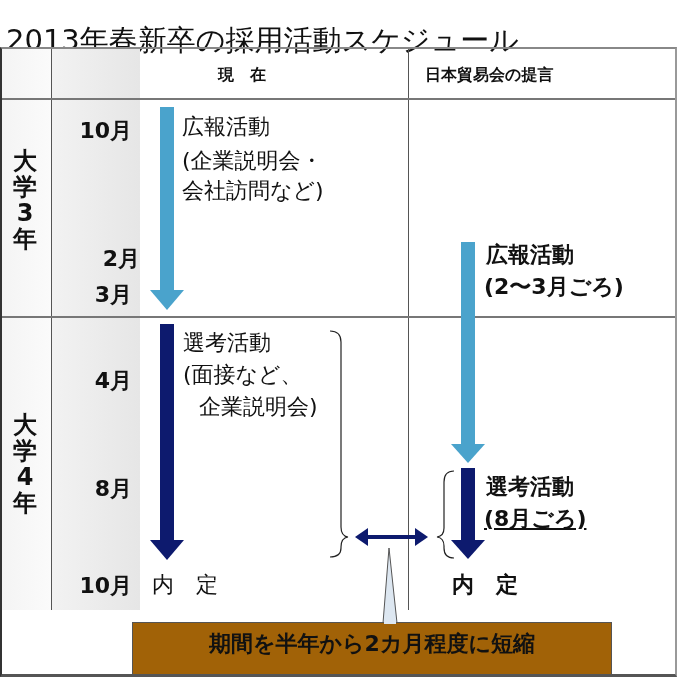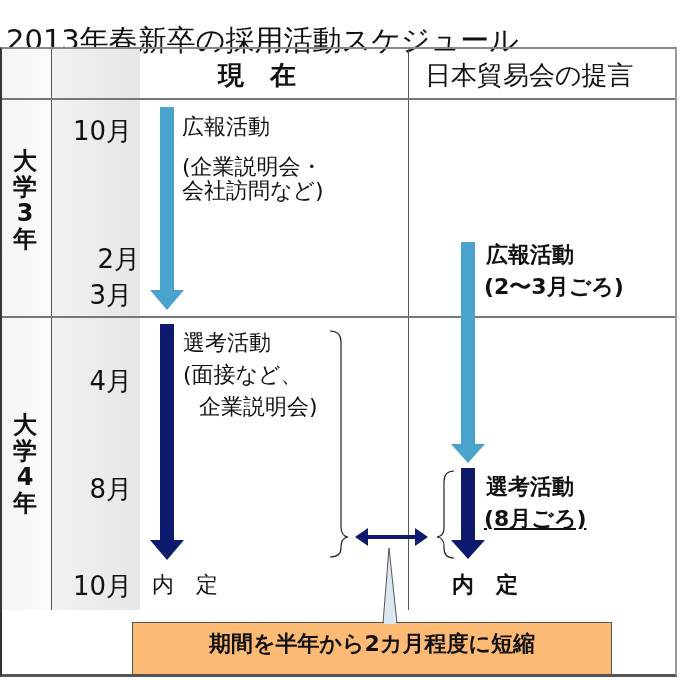--- a/index.html
+++ b/index.html
@@ -5,46 +5,46 @@
   html,body{margin:0;padding:0;background:#fff;}
   body{width:680px;height:680px;position:relative;overflow:hidden;
        font-family:"DejaVu Sans","Liberation Sans",sans-serif;color:#111;}
   .abs{position:absolute;}
   .title{left:6px;top:2px;font-size:29px;letter-spacing:0px;white-space:nowrap;line-height:40px;margin-top:18px;}
   .frame{left:0;top:47px;width:677px;height:630px;border-top:2px solid #888;border-right:2px solid #999;border-bottom:3px solid #555;border-left:2px solid #333;box-sizing:border-box;}
   .yearcol{left:2px;top:49px;width:49px;height:561px;background:linear-gradient(90deg,#f4f4f4,#fbfbfb);}
   .monthcol{left:52px;top:49px;width:88px;height:561px;background:linear-gradient(90deg,#f2f2f2,#e6e6e6);}
   .vline{background:#555;width:1px;}
   .hline{background:#777;height:2px;}
-  .hdr{font-size:26px;font-weight:bold;line-height:30px;white-space:nowrap;}
-  .month{font-size:26px;text-align:right;width:80px;line-height:26px;}
+  .hdr{font-size:16px;font-weight:bold;line-height:30px;white-space:nowrap;}
+  .month{font-size:22px;text-align:right;width:80px;line-height:26px;font-weight:bold;}
   .yearlbl{font-size:24px;font-weight:bold;width:40px;text-align:center;line-height:26px;}
   .yearlbl span{display:block;}
   .txt{font-size:22px;line-height:30px;white-space:nowrap;}
   .txtb{font-size:22px;line-height:30px;white-space:nowrap;font-weight:bold;}
-  .callout{left:132px;top:622px;width:480px;height:53px;background:#fdba74;border:1px solid #555;box-sizing:border-box;
+  .callout{left:132px;top:622px;width:480px;height:53px;background:#a16207;border:1px solid #555;box-sizing:border-box;
            font-size:22px;font-weight:bold;text-align:center;line-height:41px;}
   svg{position:absolute;left:0;top:0;}
 </style>
 </head>
 <body>
 
 <div class="abs title">2013年春新卒の採用活動スケジュール</div>
 
 <div class="abs frame"></div>
 <div class="abs yearcol"></div>
 <div class="abs monthcol"></div>
 
 <div class="abs vline" style="left:51px;top:49px;height:561px;"></div>
 <div class="abs vline" style="left:408px;top:49px;height:561px;"></div>
 <div class="abs hline" style="left:2px;top:98px;width:673px;"></div>
 <div class="abs hline" style="left:2px;top:316px;width:673px;"></div>
 
 <div class="abs hdr" style="left:218px;top:60px;">現　在</div>
-<div class="abs hdr" style="left:425px;top:60px;font-weight:normal;">日本貿易会の提言</div>
+<div class="abs hdr" style="left:425px;top:60px;font-weight:bold;">日本貿易会の提言</div>
 
 <div class="abs yearlbl" style="left:5px;top:148px;">
   <span>大</span>
   <span>学</span>
   <span>3</span>
   <span>年</span>
 </div>
 <div class="abs yearlbl" style="left:5px;top:412px;">
   <span>大</span>
   <span>学</span>
@@ -53,21 +53,21 @@
 </div>
 
 <div class="abs month" style="left:52px;top:118px;">10月</div>
 <div class="abs month" style="left:60px;top:246px;">2月</div>
 <div class="abs month" style="left:52px;top:282px;">3月</div>
 <div class="abs month" style="left:52px;top:332px;margin-top:36px;">4月</div>
 <div class="abs month" style="left:52px;top:476px;">8月</div>
 <div class="abs month" style="left:52px;top:573px;">10月</div>
 
 <div class="abs txt" style="left:182px;top:112px;">広報活動</div>
-<div class="abs txt" style="left:182px;top:152px;text-align:center;">(企業説明会・</div>
+<div class="abs txt" style="left:182px;top:146px;text-align:center;">(企業説明会・</div>
 <div class="abs txt" style="left:182px;top:176px;">会社訪問など)</div>
 <div class="abs txt" style="left:183px;top:328px;">選考活動</div>
 <div class="abs txt" style="left:183px;top:360px;">(面接など、</div>
 <div class="abs txt" style="left:199px;top:392px;">企業説明会)</div>
 <div class="abs txt" style="left:152px;top:570px;">内　定</div>
 
 <div class="abs txtb" style="left:486px;top:240px;">広報活動</div>
 <div class="abs txtb" style="left:484px;top:272px;">(2〜3月ごろ)</div>
 <div class="abs txtb" style="left:486px;top:472px;">選考活動</div>
 <div class="abs txtb" style="left:484px;top:504px;text-decoration:underline;">(8月ごろ)</div>

